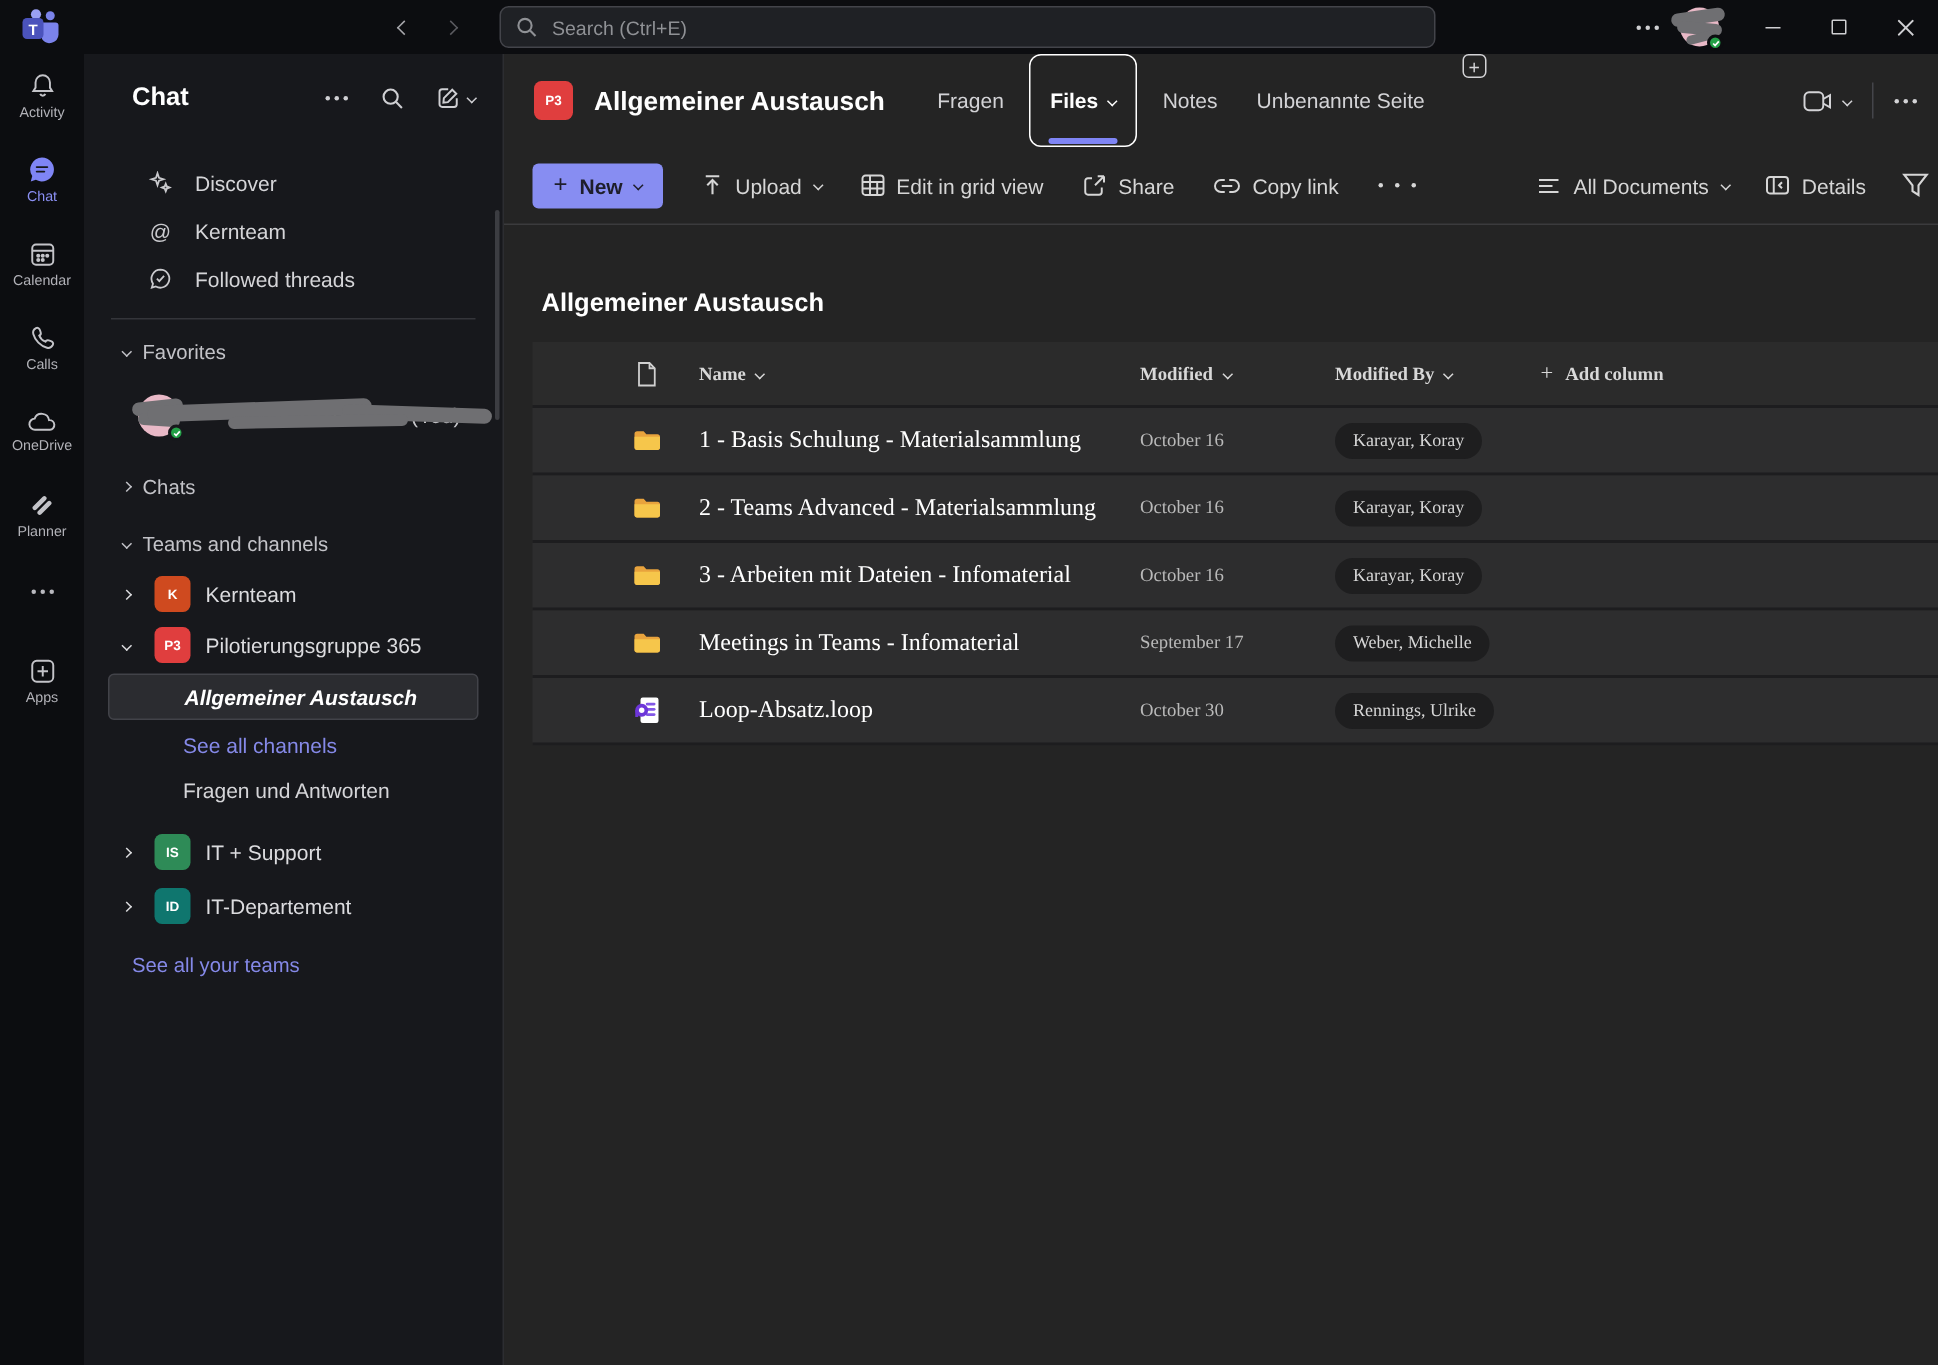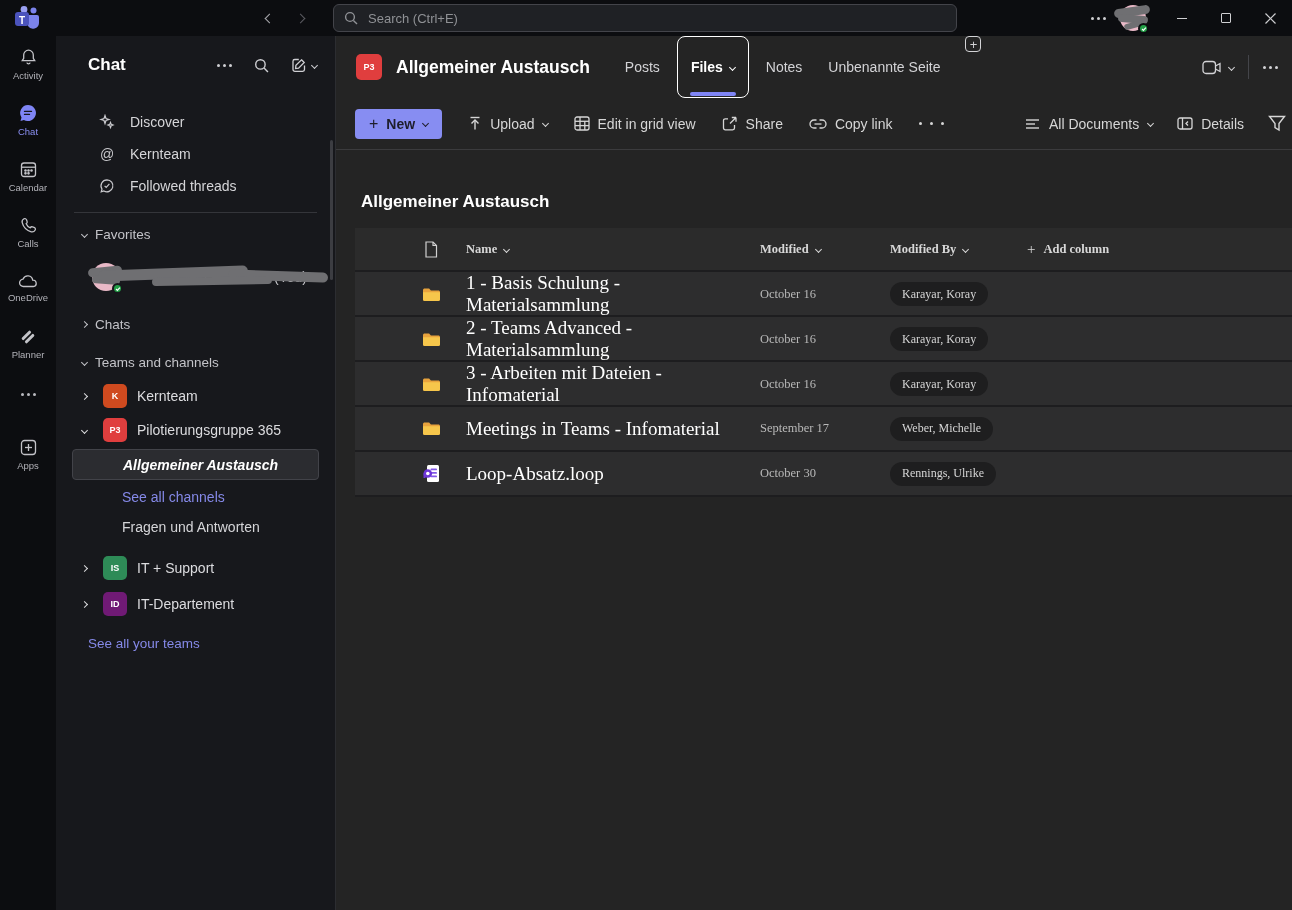--- a/index.html
+++ b/index.html
@@ -84,21 +84,21 @@
     font-weight:bold; border-radius:4px; padding:0 14px; font-size:14px; }
   .tool { display:flex; align-items:center; gap:8px; margin-left:26px; }
   .toolbar-right { margin-left:auto; display:flex; align-items:center; gap:24px; }
 
   .content { padding:42px 0 0 25px; }
   .content-heading { font-size:17px; font-weight:bold; color:#fff; }
   .ftable { margin:16px 0 0 -6px; font-size:13px;font-family:Liberation Serif, serif; }
   .trow { display:grid; grid-template-columns:64px 24px 317px 130px 136px 1fr; align-items:center;
     height:45px; background:#2d2d2e; border-bottom:2px solid #1d1d1f; }
   .trow.thead { height:44px; background:#2b2b2b; }
-  .c-name { color:#fff; font-size:19px; padding-left:23px; }
+  .c-name { color:#fff; font-size:16px; padding-left:23px; }
   .thead .c-name { color:#d8d8d8; font-size:12.5px; font-weight:bold; display:flex; align-items:center; gap:7px; }
   .c-mod, .c-by, .c-add { color:#b9b9b9; font-size:12.5px; }
   .thead .c-mod, .thead .c-by { color:#d8d8d8; font-weight:bold; display:flex; align-items:center; gap:7px; }
   .c-add { display:flex; align-items:center; gap:8px; color:#d8d8d8; font-weight:bold; padding-left:1px; }
   .pill { display:inline-flex; align-items:center; height:24px; padding:0 12px; background:#1e1e1f; border-radius:13px; color:#d6d6d6; font-size:12px; }
   .c-icon { display:flex; justify-content:center; color:#d0d0d0; }
 </style>
 </head>
 <body>
 
@@ -328,35 +328,35 @@
   <div class="chan-row">
     <span>Fragen und Antworten</span>
   </div>
   <div class="team-row" style="margin-top:8px;height:36px">
     <span class="chv sm r"></span>
     <span class="team-avatar" style="background: rgb(46, 139, 87);">IS</span>
     <span>IT + Support</span>
   </div>
   <div class="team-row" style="height:36px">
     <span class="chv sm r"></span>
-    <span class="team-avatar" style="background: #701a75;">ID</span>
+    <span class="team-avatar" style="background: #0f766e;">ID</span>
     <span>IT-Departement</span>
   </div>
   <div class="sb-section" style="padding-left:32px">
     <span class="link">See all your teams</span>
   </div>
 </div>
 
 <div class="main">
 
   <div class="ch-header">
     <span class="ch-avatar">P3</span>
     <span class="ch-title">Allgemeiner Austausch</span>
     <div class="tabs">
-      <span class="tab">Posts</span>
+      <span class="tab">Fragen</span>
       <span class="tab active">
         <span>Files</span>
         <span class="chv sm"></span>
       </span>
       <span class="tab">Notes</span>
       <span class="tab">Unbenannte Seite</span>
       <span class="addtab">
           <span>+</span>
         </span>
     </div>

